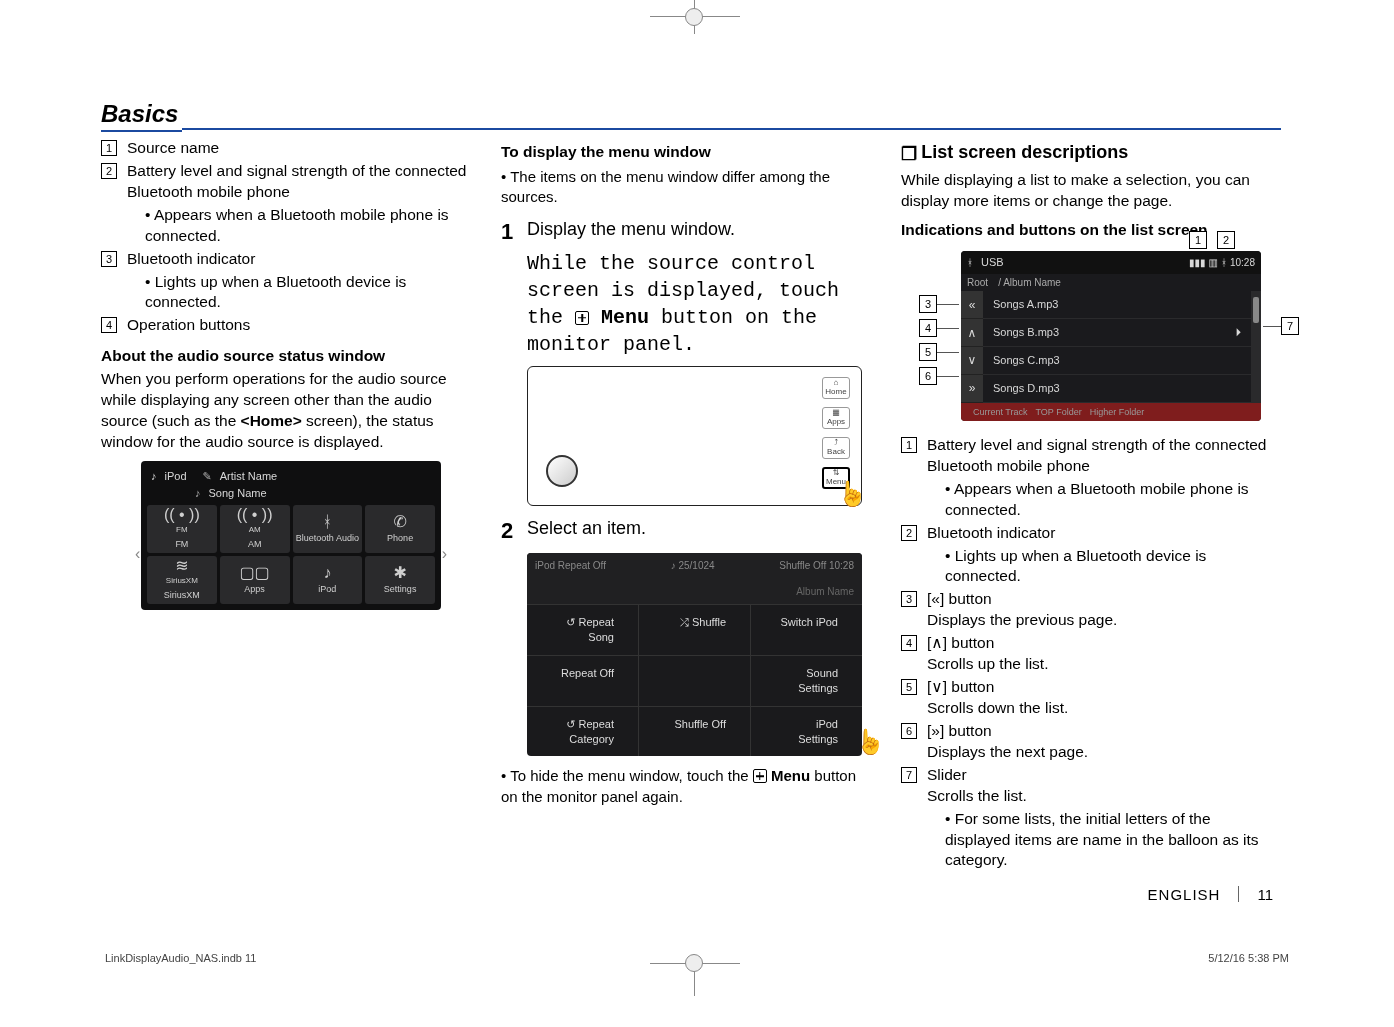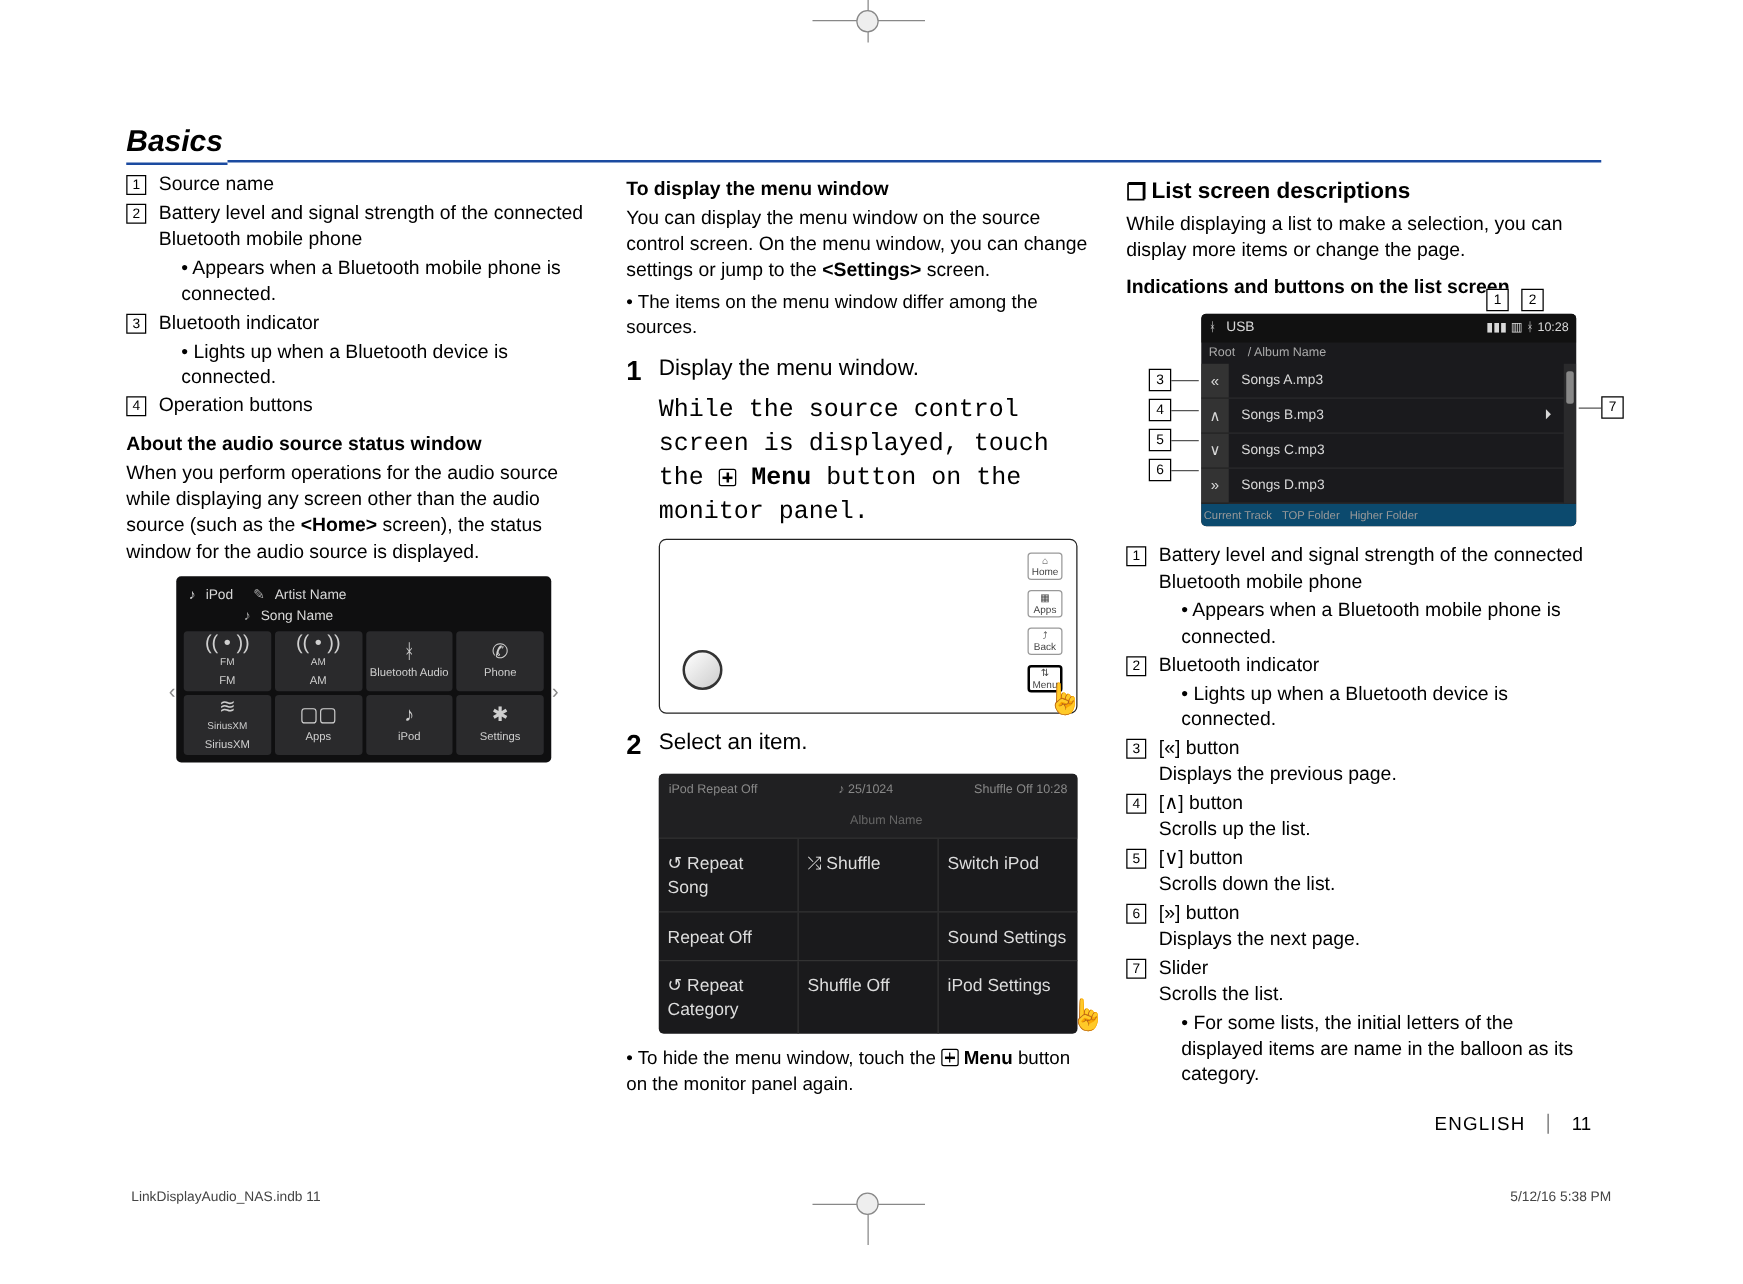--- a/index.html
+++ b/index.html
@@ -55,42 +55,42 @@
   .menu-illus { border:1px solid #222; width:335px; height:140px; border-radius:6px; position:relative; background:#fff; }
   .menu-panel { position:absolute; right:4px; top:4px; bottom:4px; width:42px; display:flex; flex-direction:column; gap:8px; align-items:center; font-size:9px; color:#444; padding-top:6px;}
   .menu-btn { width:28px; height:22px; border:1px solid #999; border-radius:3px; display:flex; flex-direction:column; align-items:center; justify-content:center; font-size:8px; line-height:1; gap:1px;}
   .menu-btn.hl { border:2px solid #000; }
   .menu-circle { position:absolute; left:18px; bottom:18px; width:32px; height:32px; border:2px solid #333; border-radius:50%; background:linear-gradient(135deg,#fff,#ccc);}
   .hand { position:absolute; right:-6px; bottom:-6px; font-size:24px; transform:scaleX(-1); }
 
   .step2-fig { width:335px; background:#1a1a1c; border-radius:4px; overflow:hidden; font-size:11px; color:#ddd; }
   .step2-top { padding:6px 8px; background:#202022; display:flex; justify-content:space-between; color:#888; font-size:10px;}
   .step2-row { display:flex; border-top:1px solid #333; }
-  .step2-cell { flex:1; padding:10px 7px; text-align:left; border-right:1px solid #333; font-size:14px;}
+  .step2-cell { flex:1; padding:10px 24px; text-align:right; border-right:1px solid #333; font-size:11px;}
   .step2-cell:last-child{border-right:none;}
   .step2-cell.dim { color:#999; }
 
   
   .list-fig-wrap { position:relative; margin:10px 0 14px 0; }
   .list-fig { width:300px; margin-left:60px; background:#1a1a1d; border-radius:4px; color:#d8d8d8; font-size:11px; overflow:hidden; position:relative;}
   .callout { position:absolute; display:flex; align-items:center; font-size:11px;}
   .callout-box { width:18px; height:18px; border:1px solid #000; background:#fff; color:#000; text-align:center; line-height:16px;}
   .callout-line { height:1px; background:#555; }
   .list-hd { display:flex; align-items:center; padding:4px 6px; background:#111; gap:8px;}
   .bt-icon { font-size:10px; }
   .sig-icons { margin-left:auto; display:flex; gap:3px; align-items:center; font-size:10px;}
   .list-sub { display:flex; padding:2px 6px; font-size:10px; color:#aaa; gap:10px; align-items:center;}
   .list-body { display:flex; }
   .list-nav { width:22px; display:flex; flex-direction:column; }
   .nav-btn { flex:1; display:flex; align-items:center; justify-content:center; background:#333; border-bottom:1px solid #222; font-size:12px;}
   .list-rows { flex:1; }
   .lrow { display:flex; align-items:center; padding:6px 10px; border-bottom:1px solid #2a2a2c; font-size:11px; justify-content:space-between;}
   .list-scroll { width:10px; background:#2a2a2c; position:relative;}
   .list-scroll::after{content:""; position:absolute; top:6px; left:2px; right:2px; height:26px; background:#888; border-radius:2px;}
-  .list-foot { display:flex; gap:8px; padding:3px 2px; font-size:9px; color:#999; background:#0c4a6e;}
+  .list-foot { display:flex; gap:8px; padding:3px 12px; font-size:9px; color:#999; background:#7f1d1d;}
 
   .desc-list { list-style:none; padding:0; margin:0; }
   .desc-list > li { display:flex; margin-bottom:2px; }
   .desc-list .li-num { flex:0 0 26px; }
   .desc-list .li-txt { flex:1; }
 
   .footer-row { position:absolute; left:0; right:0; bottom:-30px; display:flex; justify-content:flex-end; font-size:15px; gap:18px; padding-right:8px;}
   .footer-row .lang { letter-spacing:1px; }
   .footer-row .sep { border-left:1px solid #666; height:16px; }
 
@@ -198,23 +198,20 @@
                   </div>
                 </div>
               <span class="arrow-r">›</span>
             </div>
           </div>
         </div>
       </div>
 
       <div class="col">
         <p class="h2">To display the menu window</p>
-        <p>
-          <span>You can display the menu window on the source control screen. On the menu window, you can change settings or jump to the </span><span class="bold">&lt;Settings&gt;</span><span> screen.</span>
-        </p>
         <ul class="step-note-bul" style="margin-left:0;" id="c2-bul1">
             <li>The items on the menu window differ among the sources.</li>
           </ul>
 
         <div class="step-row">
           <span class="big-step">1</span>
           <div class="step-body">
             <span style="font-size:18px;">Display the menu window.</span>
             <p class="step-note">
               <span>While the source control screen is displayed, touch the </span><span class="icon-menu-inline"></span><span class="bold"> Menu</span><span> button on the monitor panel.</span>
@@ -252,21 +249,21 @@
             <span style="font-size:18px;">Select an item.</span>
           </div>
         </div>
         <div class="fig" style="position:relative;">
           <div class="step2-fig">
             <div class="step2-top">
               <span>iPod    Repeat Off</span>
               <span>♪ 25/1024</span>
               <span>Shuffle Off   10:28</span>
             </div>
-            <div class="step2-top" style="justify-content:center;color:#666;padding-left:37px;">
+            <div class="step2-top" style="justify-content:flex-end;color:#666;padding-left:37px;">
               <span>Album Name</span>
             </div>
             <div id="step2-rows">
                 <div class="step2-row">
                   <div class="step2-cell">↺  Repeat Song</div>
                   <div class="step2-cell">⤮  Shuffle</div>
                   <div class="step2-cell">Switch iPod</div>
                 </div>
                 <div class="step2-row">
                   <div class="step2-cell">Repeat Off</div>

